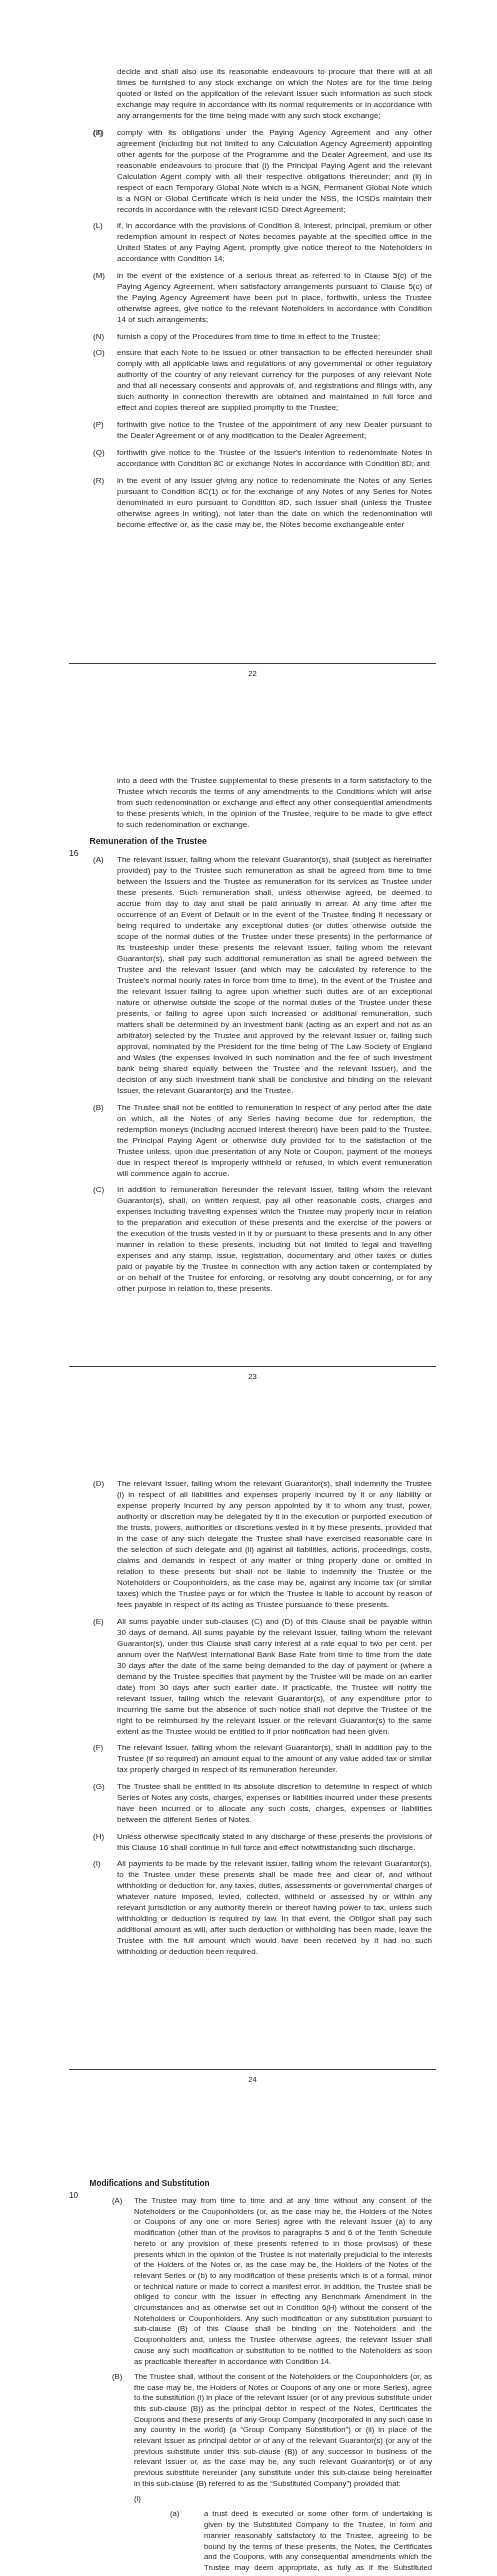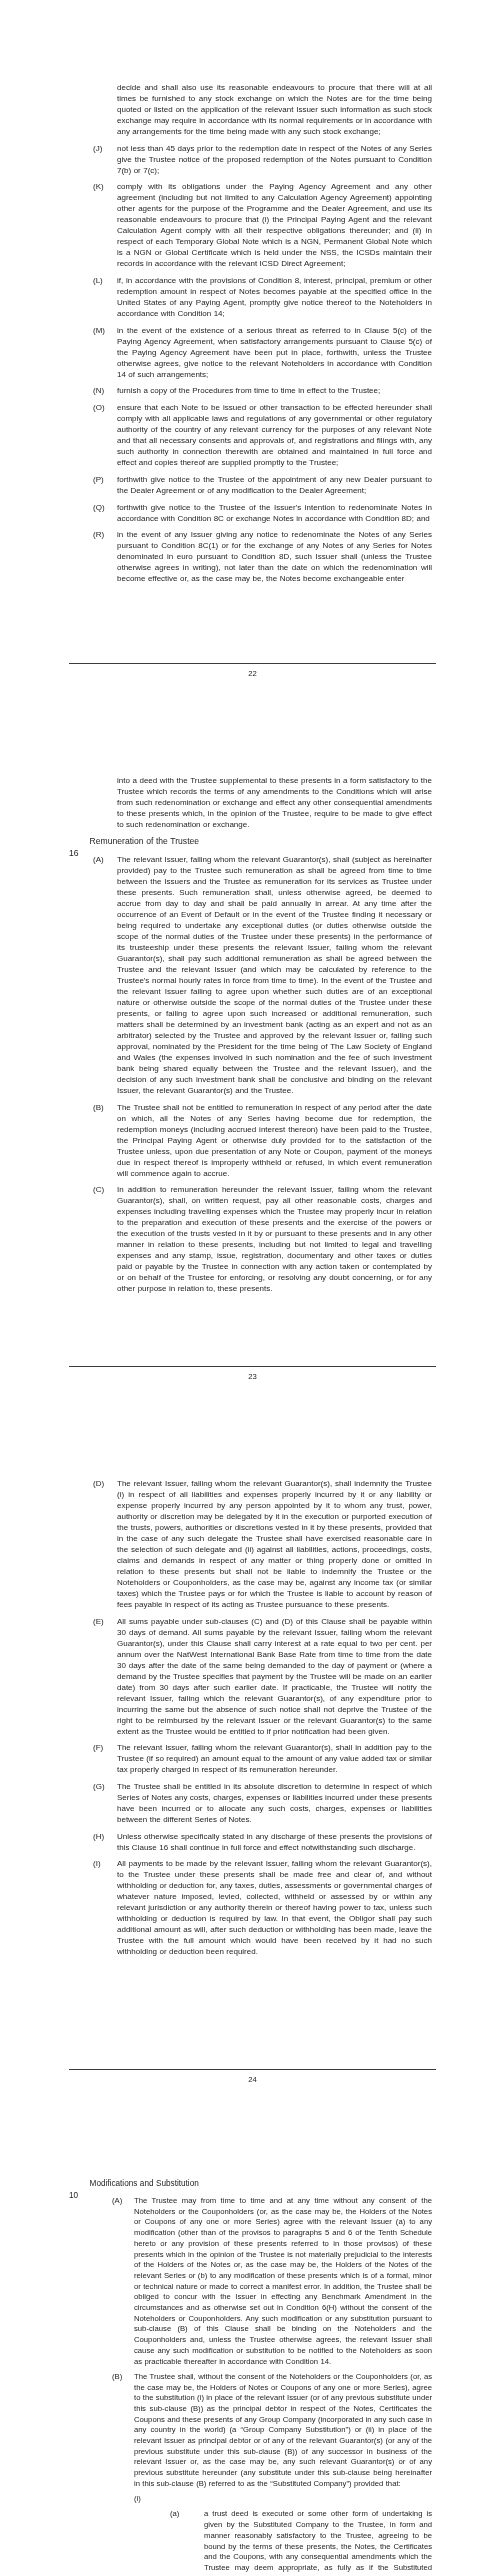--- a/index.html
+++ b/index.html
@@ -3,38 +3,38 @@
 <meta charset="utf-8">
 <style>
   html,body{margin:0;padding:0;background:#ffffff;}
   #doc{
     width:497px;height:2813px;position:relative;background:#ffffff;
     font-family:"Liberation Sans",sans-serif;color:#1e1e1e;
     -webkit-font-smoothing:antialiased;
   }
   .page{position:relative;width:497px;height:703px;overflow:hidden;background:#ffffff;}
   .content{position:absolute;left:69px;top:72px;width:363px;}
-  .page.first .content{top:82px;}
+  .page.first .content{top:66px;}
   .page.dense .content{top:67px;}
 
   .row{position:relative;font-size:8px;line-height:11px;margin-bottom:5.7px;
        text-align:justify;word-spacing:0.2px;}
   .page.dense .row{font-size:7.7px;line-height:10.7px;margin-bottom:4.6px;}
 
   .row .marker{position:absolute;top:0;left:24px;white-space:nowrap;}
   .row .body{display:block;}
 
   .row.cont .body{margin-left:48px;}
   .row.l1 .body{margin-left:48px;}
   .row.l1 .marker{left:24px;}
 
   .row.heading{text-align:left;font-size:8.6px;margin-top:3.1px;margin-bottom:7.2px;}
   .page.dense .row.heading{font-size:8.2px;margin-bottom:6.2px;}
   .row.heading .num{position:absolute;left:0;top:12px;}
-  .row.heading .title{margin-left:20.6px;display:block;}
+  .row.heading .title{margin-left:20.6px;display:block;font-weight:bold;}
 
   .row.l1b .body{margin-left:65px;}
   .row.l1b .marker{left:43px;}
   .row.sub{text-align:left;}
   .row.sub .body{margin-left:65px;}
   .row.l3 .body{margin-left:135px;}
   .row.l3 .marker{left:101px;}
 
   .footer{position:absolute;left:69px;top:663px;width:367px;
           border-top:0.5px solid #3b3b3b;}
@@ -45,21 +45,20 @@
 <body>
 
 <div id="doc">
     <section class="page first">
       <div class="content">
         <div class="row cont">
           <span class="body">decide and shall also use its reasonable endeavours to procure that there will at all times be furnished to any stock exchange on which the Notes are for the time being quoted or listed on the application of the relevant Issuer such information as such stock exchange may require in accordance with its normal requirements or in accordance with any arrangements for the time being made with any such stock exchange;</span>
         </div>
         <div class="row l1">
           <span class="marker">(J)</span>
-          <span class="body">not less than 45 days prior to the redemption date in respect of the Notes of any Series give the Trustee notice of the proposed redemption of the Notes pursuant to Condition 7(b) or 7(c);</span>
         </div>
         <div class="row l1">
           <span class="marker">(K)</span>
           <span class="body">comply with its obligations under the Paying Agency Agreement and any other agreement (including but not limited to any Calculation Agency Agreement) appointing other agents for the purpose of the Programme and the Dealer Agreement, and use its reasonable endeavours to procure that (i) the Principal Paying Agent and the relevant Calculation Agent comply with all their respective obligations thereunder; and (ii) in respect of each Temporary Global Note which is a NGN, Permanent Global Note which is a NGN or Global Certificate which is held under the NSS, the ICSDs maintain their records in accordance with the relevant ICSD Direct Agreement;</span>
         </div>
         <div class="row l1">
           <span class="marker">(L)</span>
           <span class="body">if, in accordance with the provisions of Condition 8, interest, principal, premium or other redemption amount in respect of Notes becomes payable at the specified office in the United States of any Paying Agent, promptly give notice thereof to the Noteholders in accordance with Condition 14;</span>
         </div>
         <div class="row l1">

